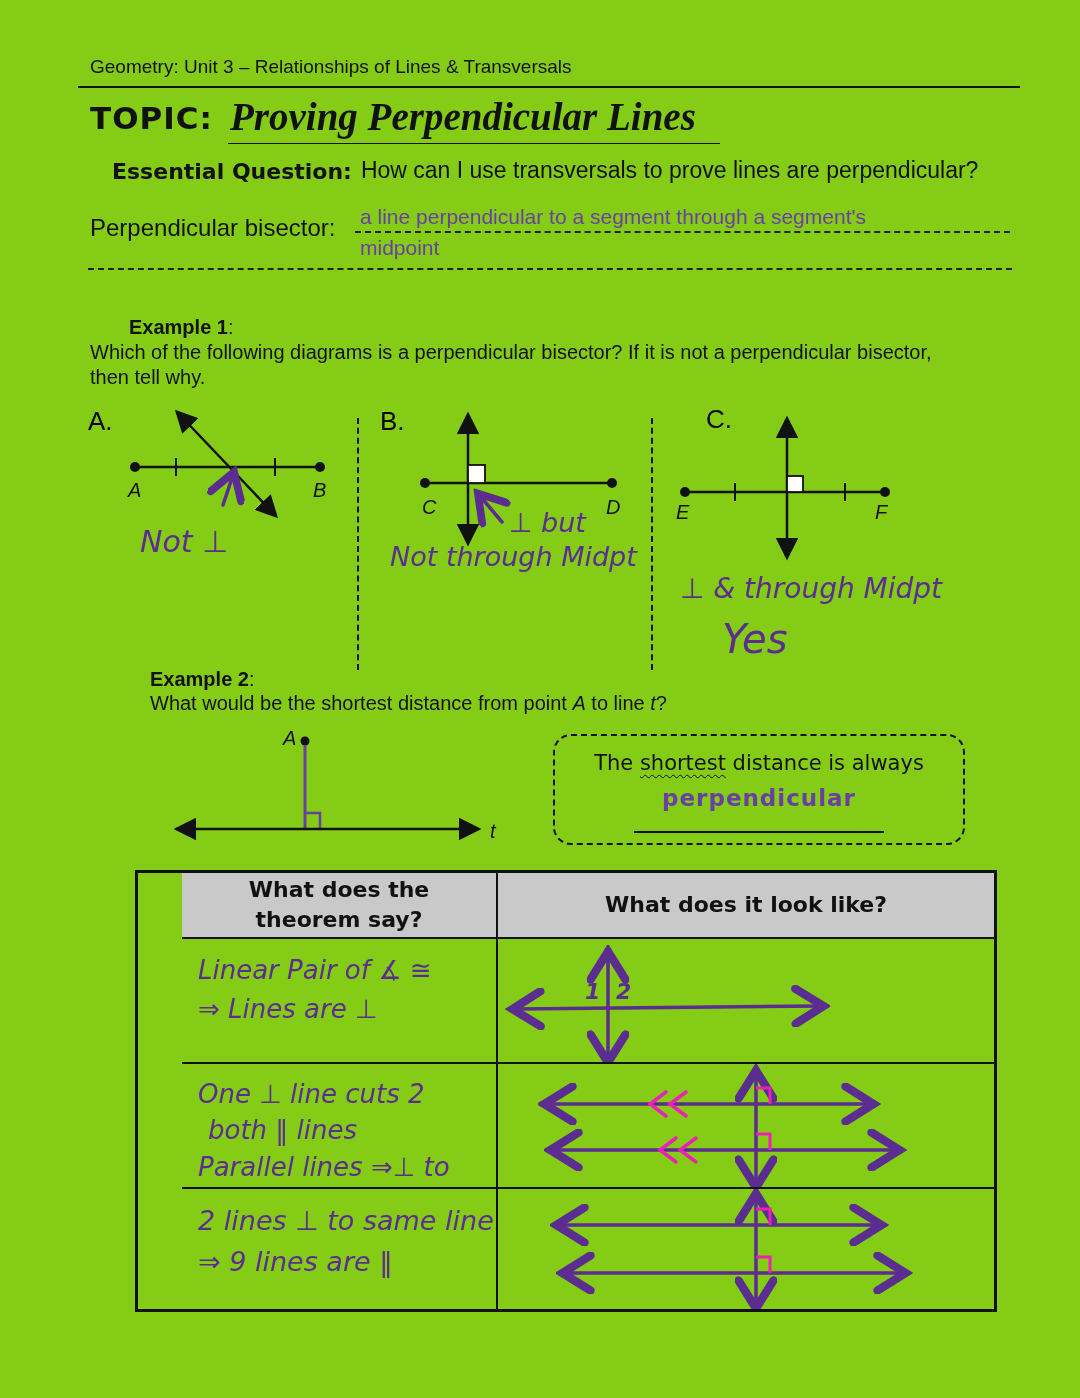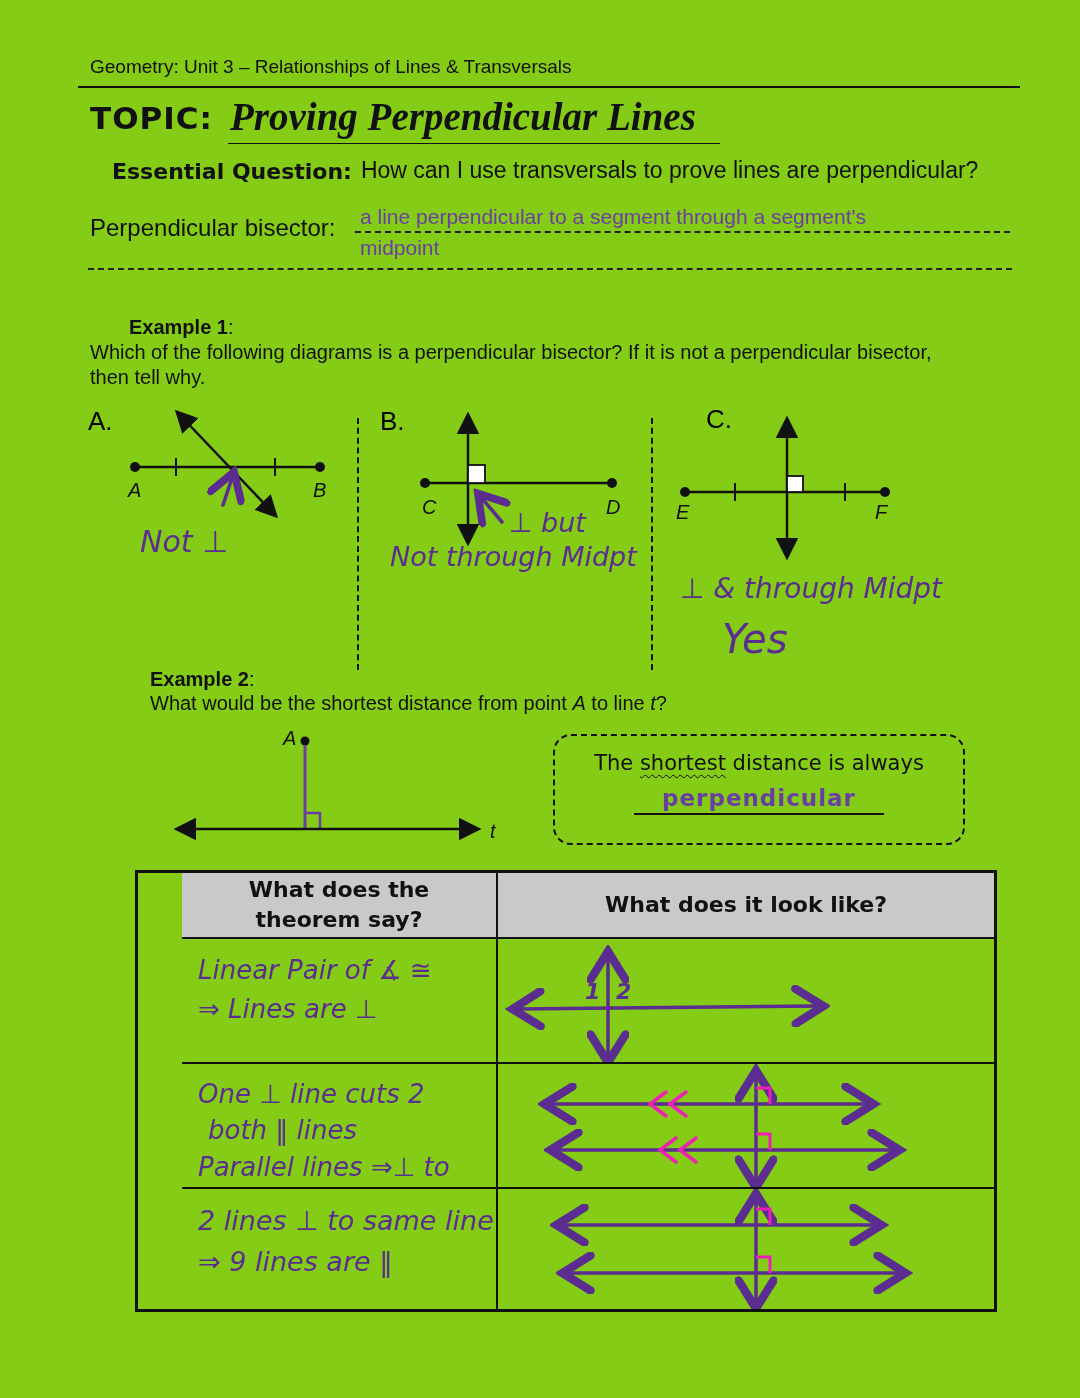--- a/index.html
+++ b/index.html
@@ -8,21 +8,21 @@
   .abs{position:absolute;}
   .marker{font-family:"DejaVu Sans",sans-serif;font-weight:bold;}
   .hand{font-family:"DejaVu Sans",sans-serif;font-style:italic;color:#5b2d91;}
   .typedpurple{color:#6a3fa3;}
   .rule{border-top:2px solid #111;}
   .dashrule{border-top:2px dashed #222;}
   .vdash{border-left:2.5px dashed #111;width:0;}
   .callout{border:2.5px dashed #111;border-radius:18px;text-align:center;box-sizing:border-box;}
   .callout .l1{font-family:"DejaVu Sans",sans-serif;font-size:21px;margin-top:15px;}
   .callout .wavy{text-decoration:underline wavy;text-decoration-thickness:1.2px;text-underline-offset:4px;}
-  .callout .ansline{width:250px;margin:10px auto 8px;border-bottom:2.5px solid #111;padding-bottom:2px;}
+  .callout .ansline{width:250px;margin:10px auto 8px;border-bottom:2.5px solid #111;padding-bottom:20px;}
   .callout .ans{font-family:"DejaVu Sans",sans-serif;font-weight:bold;font-size:23px;color:#6a3fa3;letter-spacing:1px;}
   .tbl{border:3px solid #111;display:grid;grid-template-columns:360px 1fr;
        grid-template-rows:66px 125px 125px 120px;box-sizing:content-box;}
   .tbl>div{position:relative;box-sizing:border-box;}
   .hcell{background:#c9c9c9;border-bottom:2.5px solid #111;display:flex;align-items:center;
          justify-content:center;text-align:center;font-family:"DejaVu Sans",sans-serif;
          font-weight:bold;font-size:22px;line-height:1.35;padding:2px 30px;}
   .c1{border-right:2.5px solid #111;margin-left:44px;}
   .rb{border-bottom:2px solid #111;}
   .tcell{padding:12px 12px 0 16px;font-size:26px;line-height:1.5;white-space:nowrap;overflow:visible;}

